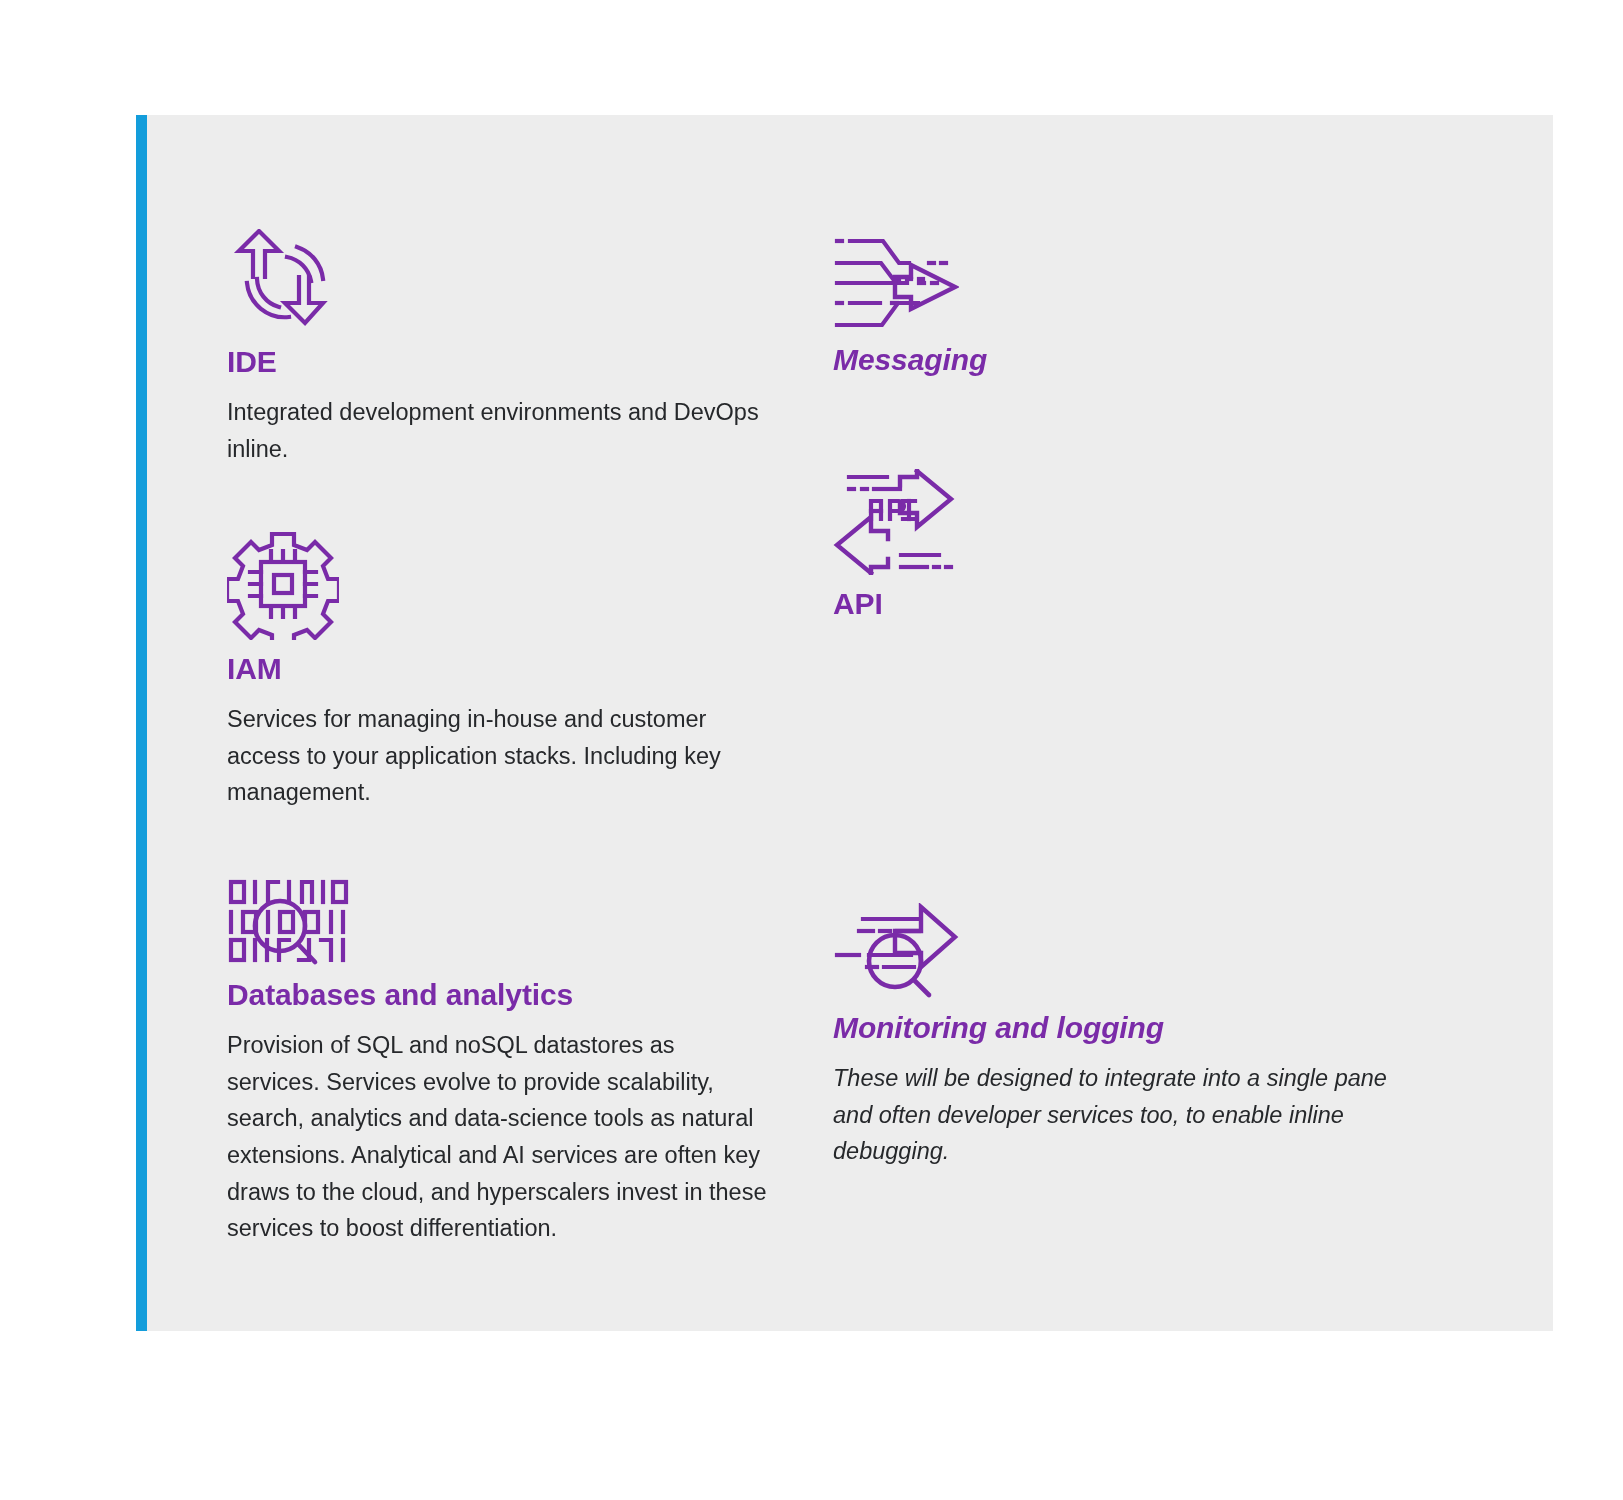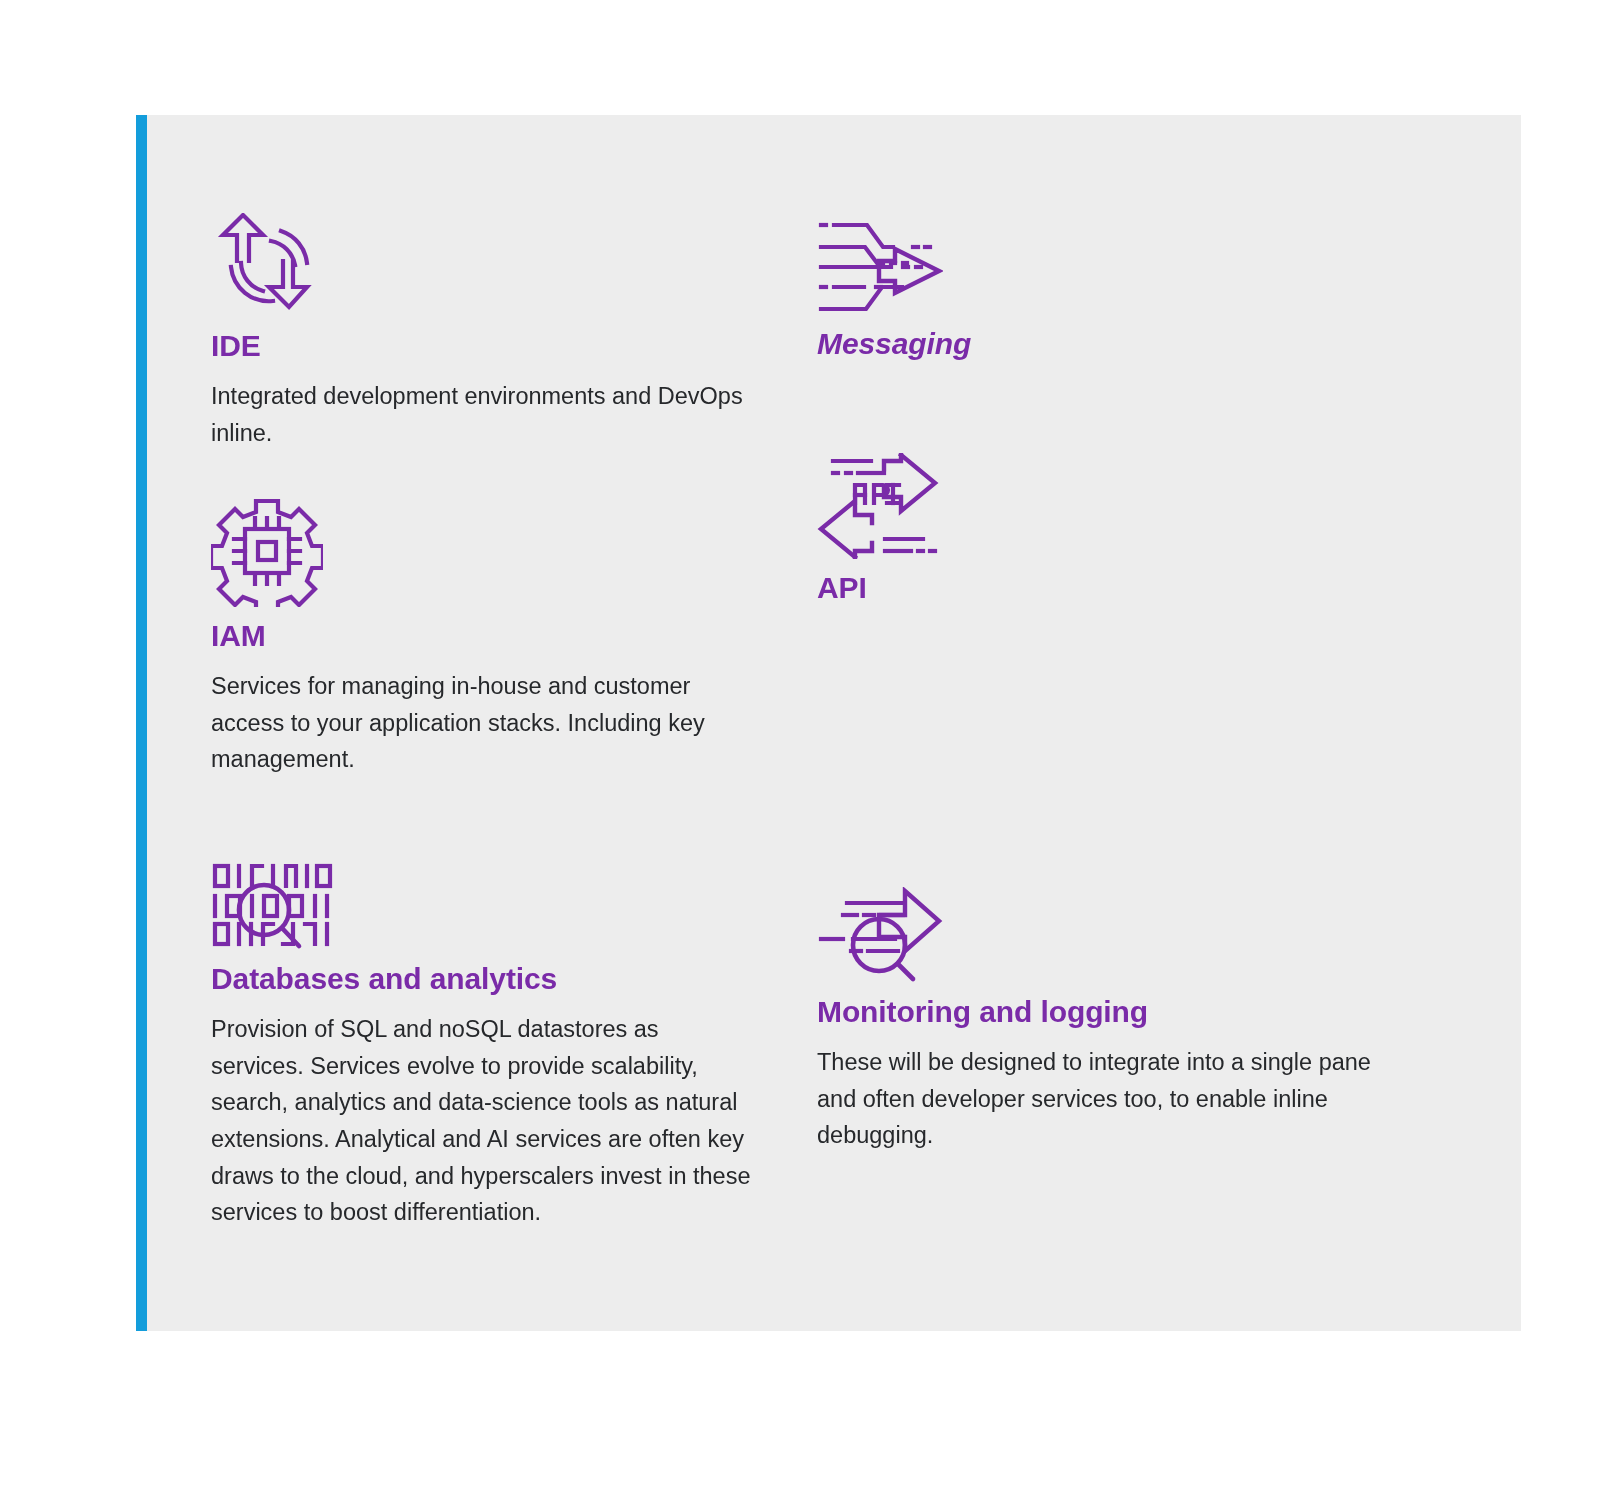--- a/index.html
+++ b/index.html
@@ -32,21 +32,21 @@
   }
 
   .panel {
     flex: 1 1 auto;
     background: #ededed;
     position: relative;
   }
 
   .columns {
     display: flex;
-    padding: 0;
+    padding: 16px;
     height: 100%;
   }
 
   .col {
     position: relative;
   }
   .col-left  { width: 606px; padding-left: 64px; }
   .col-right { width: 640px; padding-left: 64px; }
 
   .card {
@@ -74,27 +74,27 @@
   .card-body {
     color: #26282b;
     font-size: 23.5px;
     line-height: 1.56;
     margin: 0;
     font-weight: 400;
   }
 
   
   #card-ide       { top: 82px;  left: 64px; }
-  #card-iam       { top: 372px; left: 64px; }
+  #card-iam       { top: 389px; left: 64px; }
   #card-databases { top: 715px; left: 64px; }
 
   
   #card-messaging  { top: 80px;  left: 0px; font-style: italic; }
   #card-api        { top: 324px; left: 0px; }
-  #card-monitoring { top: 748px; left: 0px; }
+  #card-monitoring { top: 748px; left: 0px; font-style: italic; }
 
   .col-right .card { width: 570px; }
 </style>
 </head>
 <body>
 
 <div class="panel-wrap">
 
   <div class="accent-bar"></div>
 

